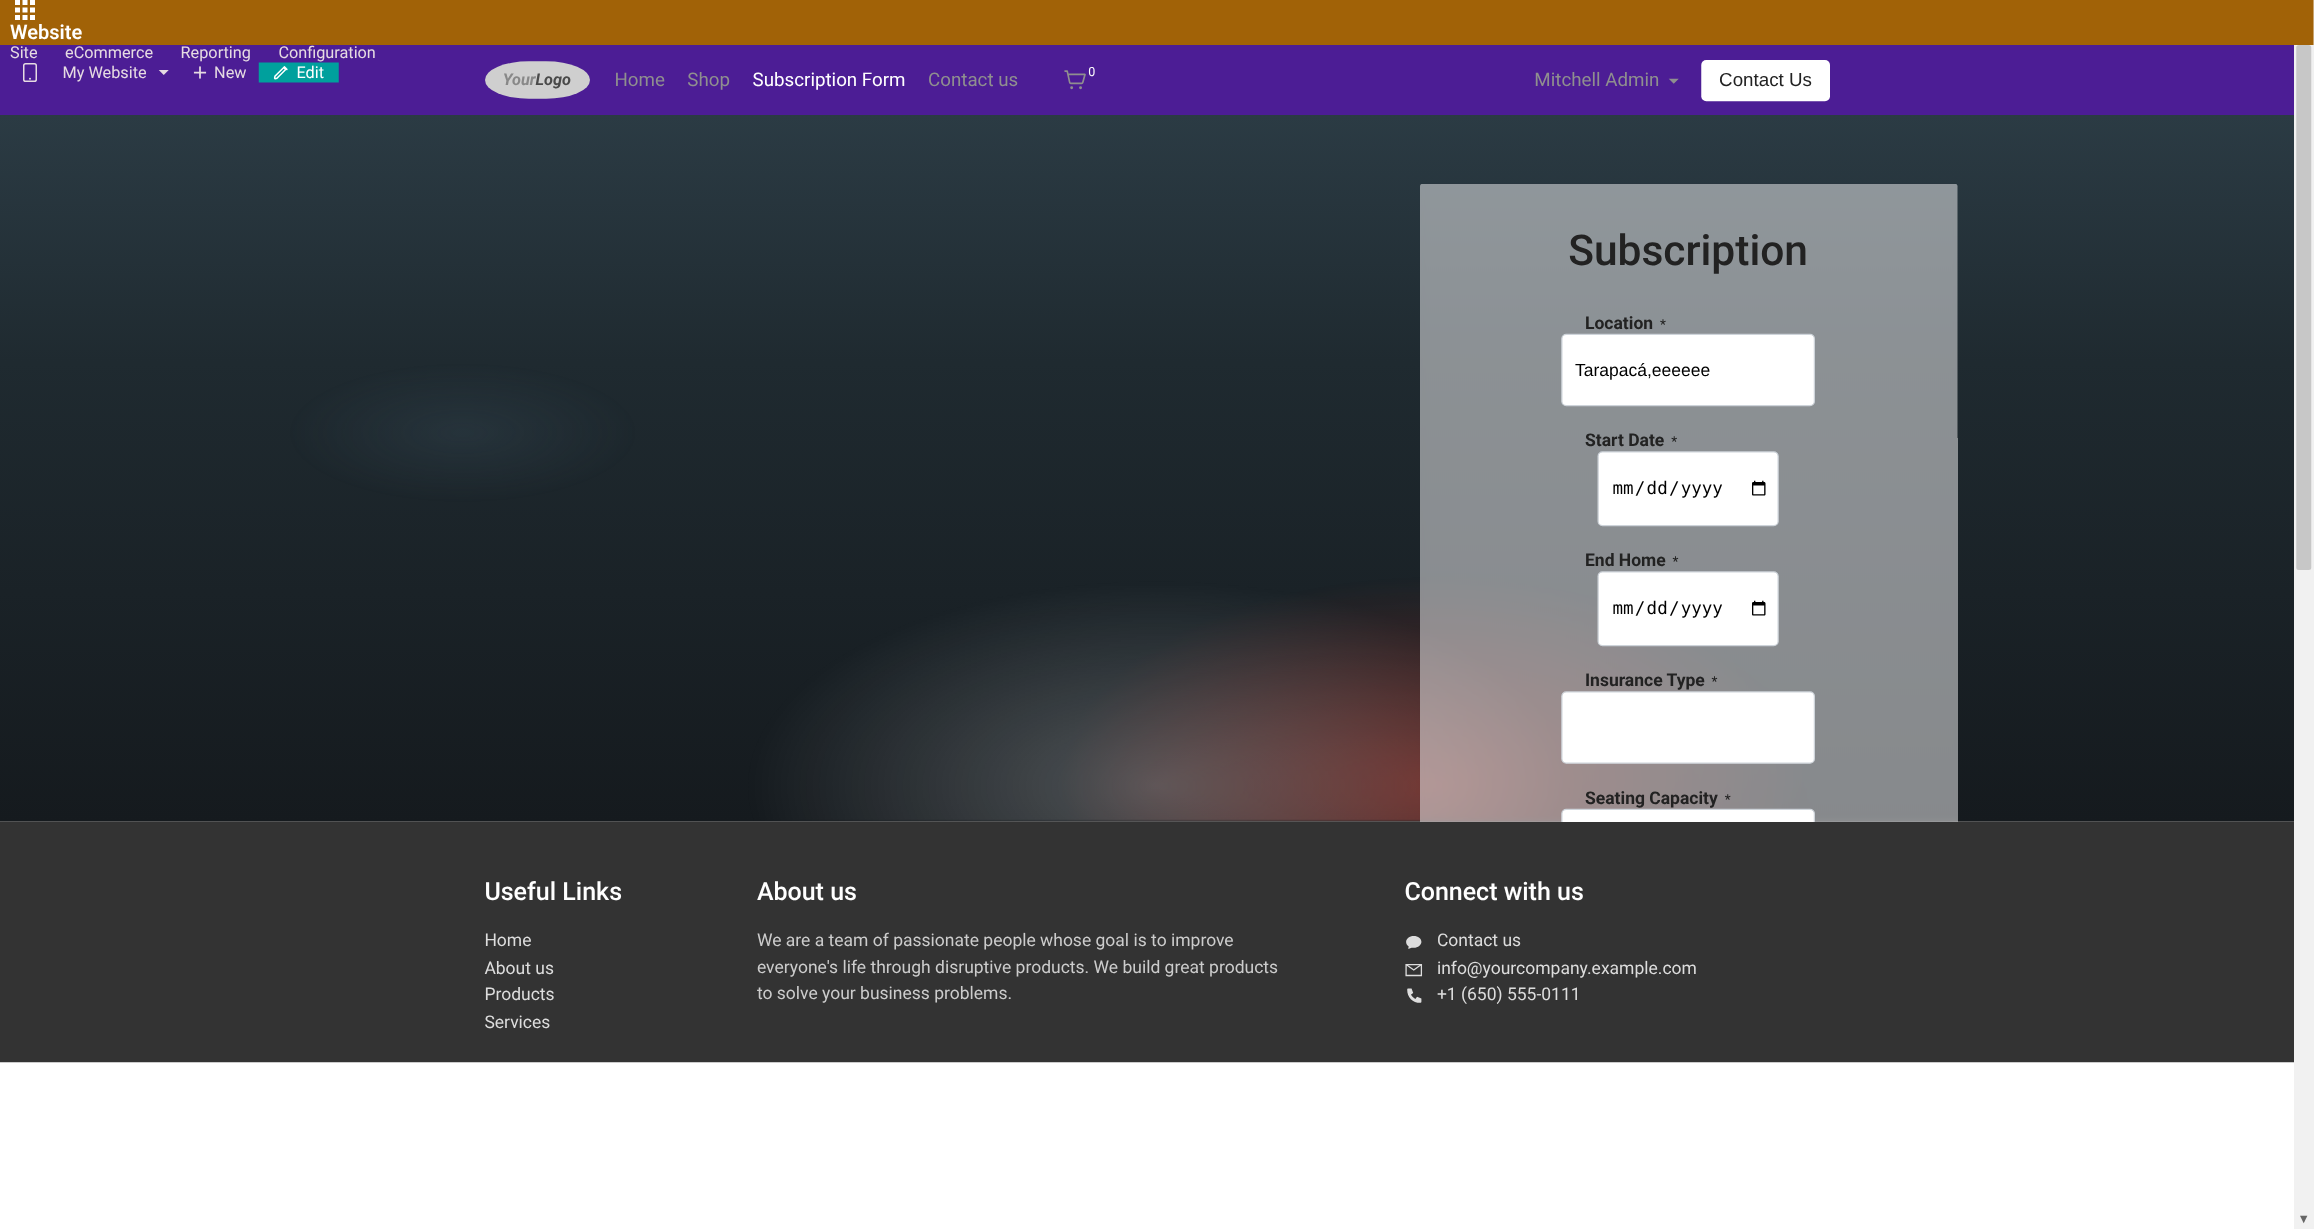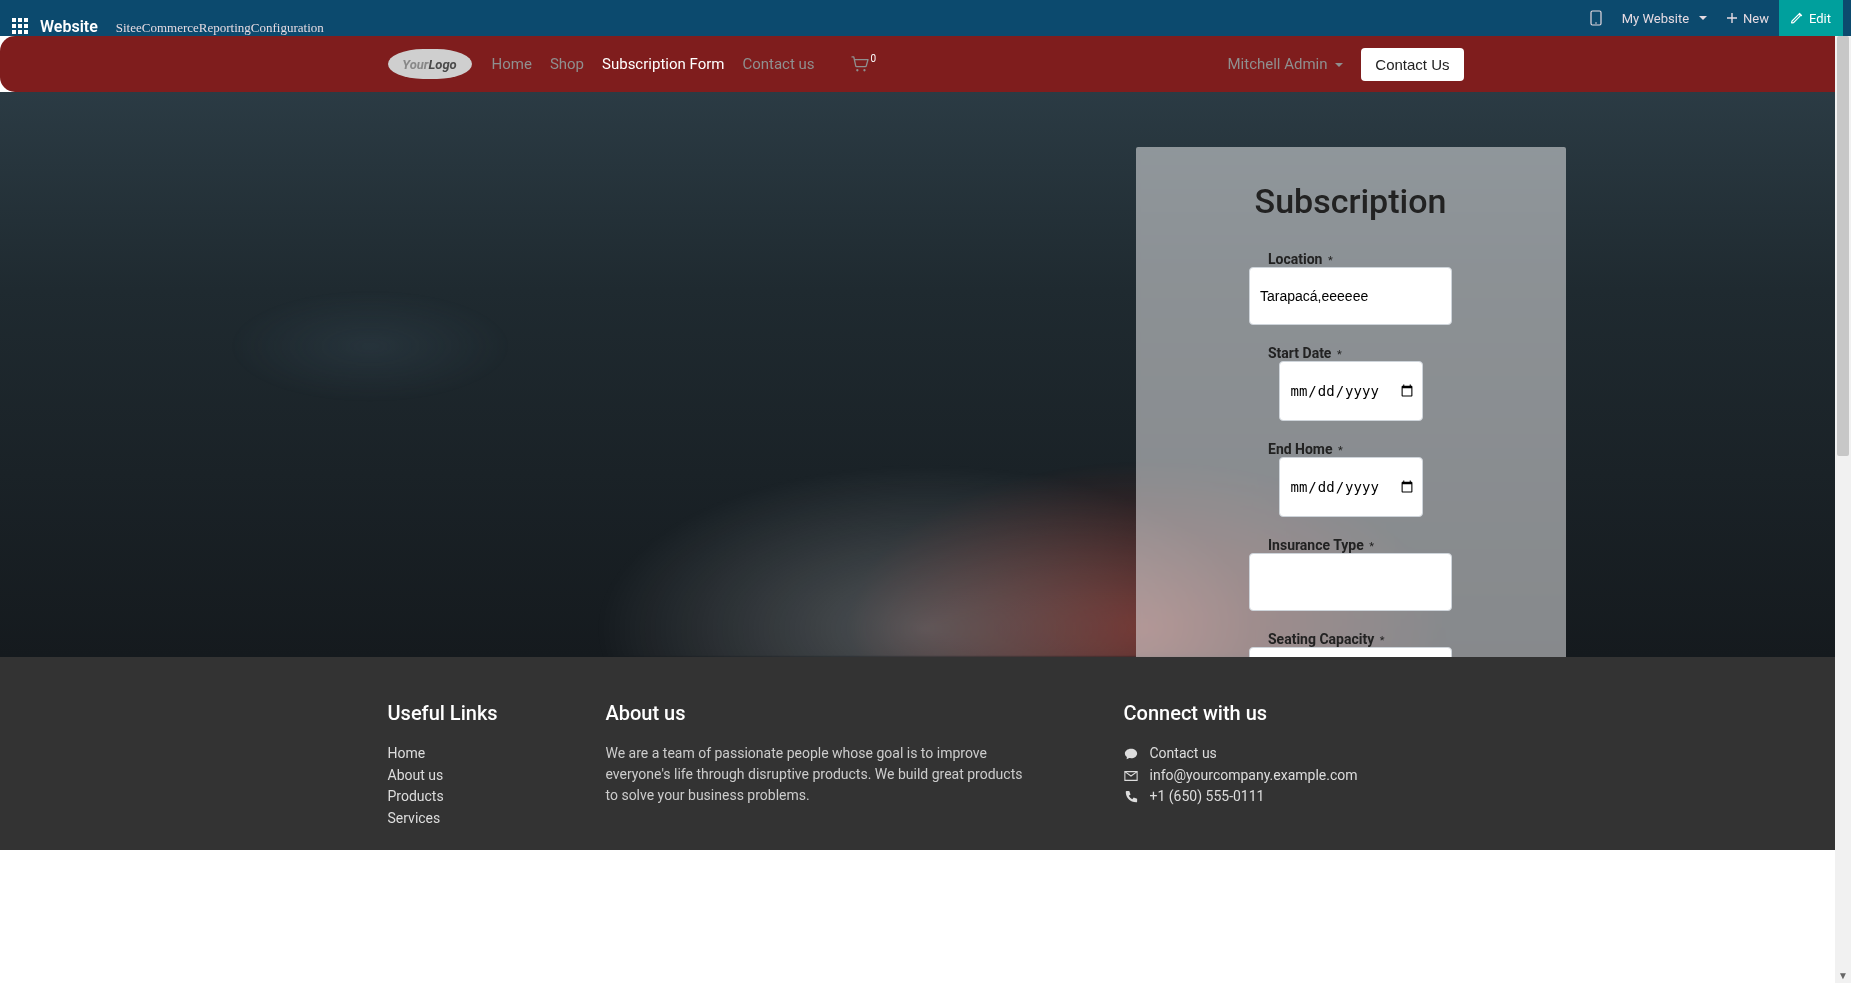--- a/index.html
+++ b/index.html
@@ -1,32 +1,32 @@
 <!DOCTYPE html>
 <html><head>
 <meta charset="utf-8">
 <style>
 * { margin:0; padding:0; box-sizing:border-box; }
 body { font-family: -apple-system, BlinkMacSystemFont, "Segoe UI", Roboto, sans-serif; font-size:14px; color:#374151; background:#fff; width:1851px; }
 
 
-.odoo-bar { display:flex; align-items:flex-end; background:#0c4a6e; color:#fff; height:36px; padding:0 8px; }
+.odoo-bar { display:flex; align-items:flex-start; background:#a16207; color:#fff; height:36px; padding:0 8px;flex-direction:column; }
 .odoo-bar .apps-icon { width:18px; height:18px; margin:0 10px 0 4px; display:grid; grid-template-columns:repeat(3,4px); grid-template-rows:repeat(3,4px); gap:2px; cursor:pointer;}
 .odoo-bar .apps-icon span { background:#fff; width:4px; height:4px; }
 .odoo-bar .brand { font-weight:600; font-size:16px; margin-right:18px; }
-.odoo-bar .menu { display:flex; font-size:13px;font-family:Liberation Serif, serif; }
+.odoo-bar .menu { display:flex; gap:22px; font-size:13px; }
 .odoo-bar .menu a { color:#e6dbe2; text-decoration:none; cursor:pointer; }
 .odoo-bar .spacer { flex:1; }
 .odoo-bar .right { display:flex; align-items:center; gap:0; font-size:13px; height:100%; }
 .odoo-bar .right .item { display:flex; align-items:center; gap:6px; padding:0 10px; height:100%; cursor:pointer; color:#e6dbe2;}
 .odoo-bar .right .edit { background:#00A09D; color:#fff; height:100%; padding:0 12px; }
 .caret-down::after { content:""; display:inline-block; margin-left:4px; border-left:4px solid transparent; border-right:4px solid transparent; border-top:4px solid currentColor; vertical-align:middle;}
 
 
-.site-wrap { background:#7f1d1d;border-radius:15px; }
+.site-wrap { background:#4c1d95; }
 .site-nav { max-width:1100px; margin:0 auto; height:56px; display:flex; align-items:center; padding:0 12px; }
 .logo { background:#cfcfcf; color:#4a4a4a; border-radius:50%/60%; width:84px; height:30px; display:flex; align-items:center; justify-content:center; font-style:italic; font-weight:700; font-size:13px; margin-right:20px;}
 .logo .first { color:#888; }
 .site-nav .links { display:flex; gap:18px; align-items:center; }
 .site-nav .links a { color:#8f8f8f; text-decoration:none; font-size:15px; cursor:pointer;}
 .site-nav .links a.active { color:#fff; }
 .site-nav .cart { color:#8f8f8f; margin-left:18px; display:flex; align-items:center; cursor:pointer; position:relative;}
 .site-nav .cart sup { color:#fff; font-size:10px; position:relative; top:-6px; left:2px;}
 .site-nav .nav-spacer { flex:1; }
 .site-nav .user { color:#8f8f8f; font-size:15px; margin-right:18px; cursor:pointer;}

